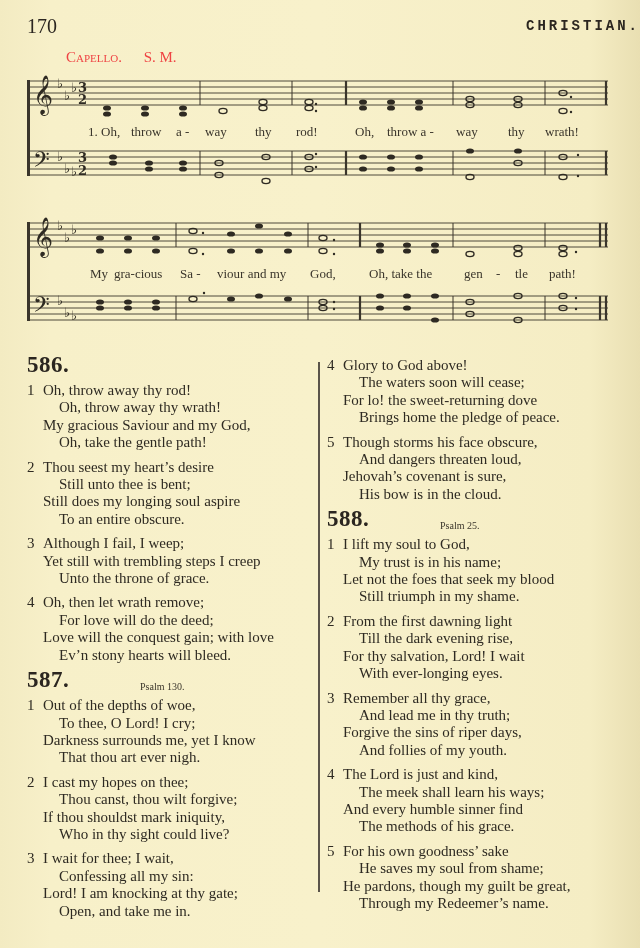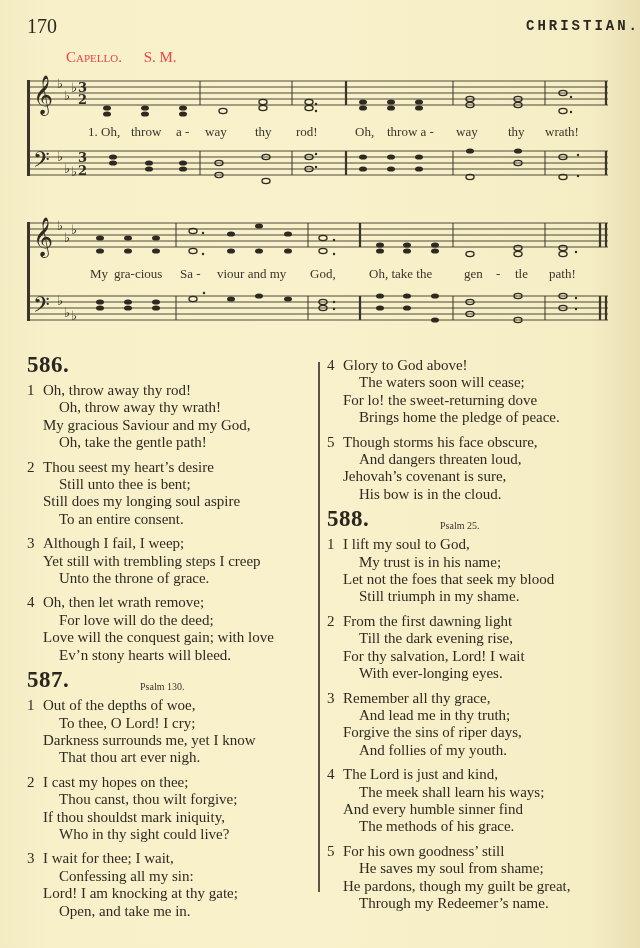--- a/index.html
+++ b/index.html
@@ -315,21 +315,21 @@
   <div class="stanza">
     <div class="line l1"><span class="vnum">1</span><span>Oh, throw away thy rod!</span></div>
     <div class="line l2">Oh, throw away thy wrath!</div>
     <div class="line l3">My gracious Saviour and my God,</div>
     <div class="line l4">Oh, take the gentle path!</div>
   </div>
   <div class="stanza">
     <div class="line l1"><span class="vnum">2</span><span>Thou seest my heart’s desire</span></div>
     <div class="line l2">Still unto thee is bent;</div>
     <div class="line l3">Still does my longing soul aspire</div>
-    <div class="line l4">To an entire consent.</div>
+    <div class="line l4">To an entire obscure.</div>
   </div>
   <div class="stanza">
     <div class="line l1"><span class="vnum">3</span><span>Although I fail, I weep;</span></div>
     <div class="line l3">Yet still with trembling steps I creep</div>
     <div class="line l4">Unto the throne of grace.</div>
   </div>
   <div class="stanza">
     <div class="line l1"><span class="vnum">4</span><span>Oh, then let wrath remove;</span></div>
     <div class="line l2">For love will do the deed;</div>
     <div class="line l3">Love will the conquest gain; with love</div>
@@ -396,18 +396,18 @@
     <div class="line l3">Forgive the sins of riper days,</div>
     <div class="line l4">And follies of my youth.</div>
   </div>
   <div class="stanza">
     <div class="line l1"><span class="vnum">4</span><span>The Lord is just and kind,</span></div>
     <div class="line l2">The meek shall learn his ways;</div>
     <div class="line l3">And every humble sinner find</div>
     <div class="line l4">The methods of his grace.</div>
   </div>
   <div class="stanza">
-    <div class="line l1"><span class="vnum">5</span><span>For his own goodness’ still</span></div>
+    <div class="line l1"><span class="vnum">5</span><span>For his own goodness’ sake</span></div>
     <div class="line l2">He saves my soul from shame;</div>
     <div class="line l3">He pardons, though my guilt be great,</div>
     <div class="line l4">Through my Redeemer’s name.</div>
   </div>
 </div>
 
 </body></html>

